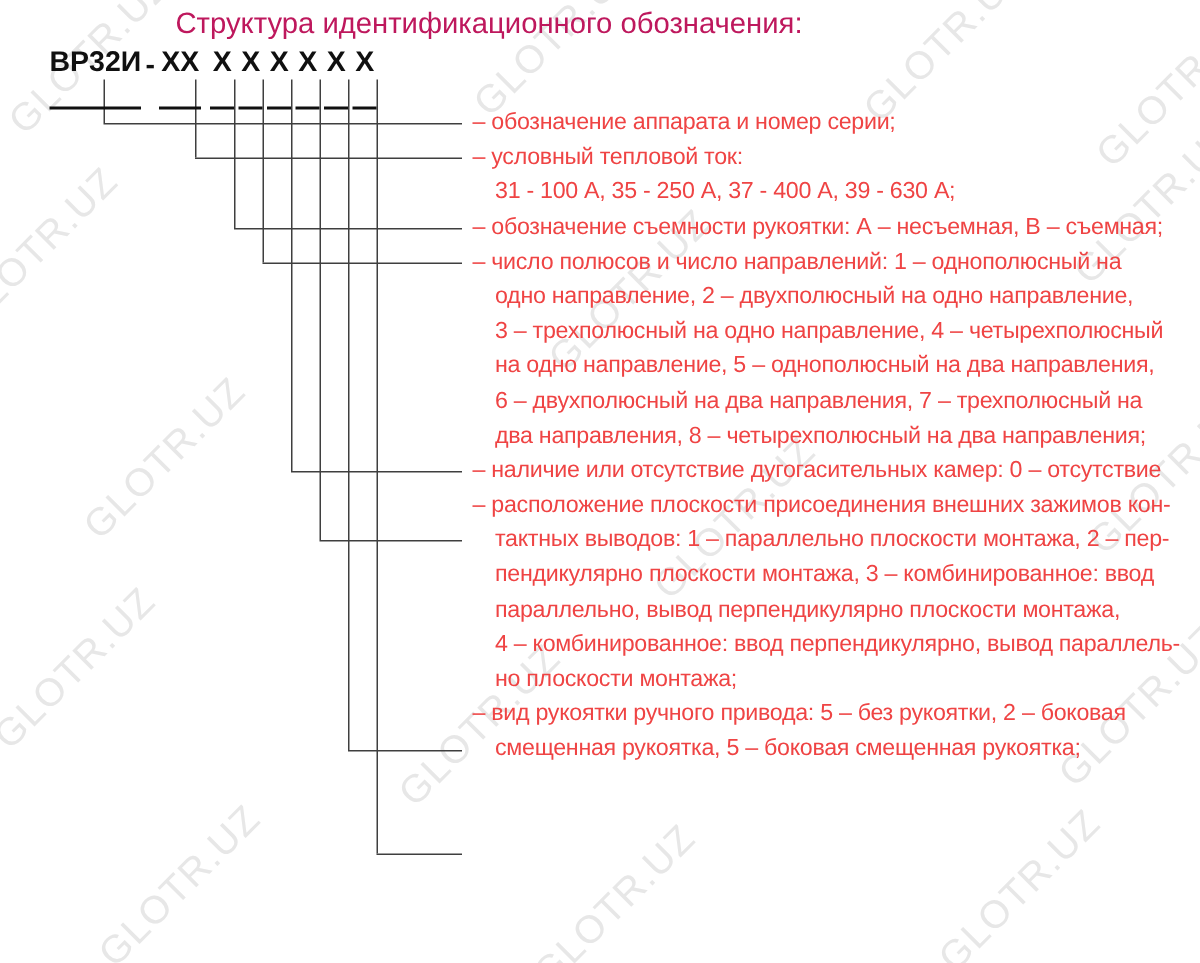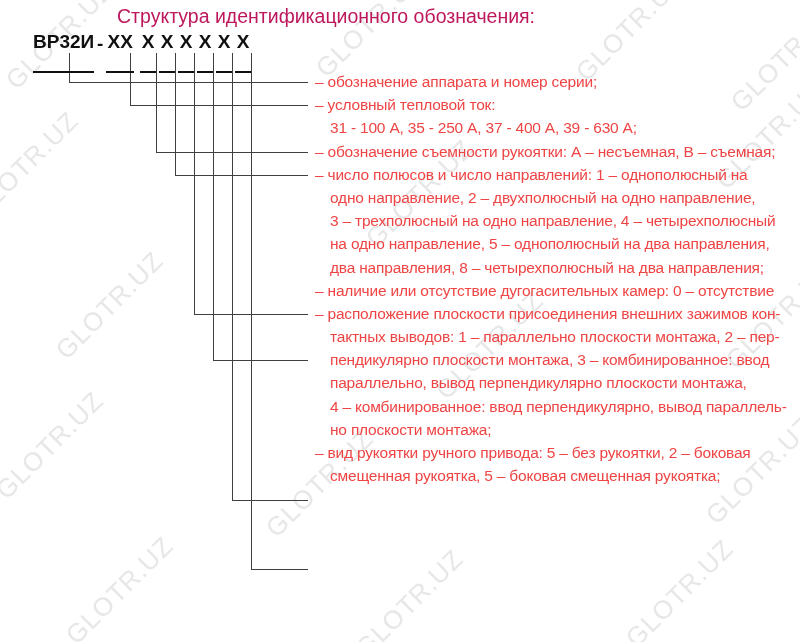--- a/index.html
+++ b/index.html
@@ -103,20 +103,21 @@
       <div class="ln cont">31 - 100 А, 35 - 250 А, 37 - 400 А, 39 - 630 А;</div>
     </div>
     <div>
       <div class="ln">– обозначение съемности рукоятки: А – несъемная, В – съемная;</div>
     </div>
     <div>
       <div class="ln">– число полюсов и число направлений: 1 – однополюсный на</div>
       <div class="ln cont">одно направление, 2 – двухполюсный на одно направление,</div>
       <div class="ln cont">3 – трехполюсный на одно направление, 4 – четырехполюсный</div>
       <div class="ln cont">на одно направление, 5 – однополюсный на два направления,</div>
+      <div class="ln cont">6 – двухполюсный на два направления, 7 – трехполюсный на</div>
       <div class="ln cont">два направления, 8 – четырехполюсный на два направления;</div>
     </div>
     <div>
       <div class="ln">– наличие или отсутствие дугогасительных камер: 0 – отсутствие</div>
     </div>
     <div>
       <div class="ln">– расположение плоскости присоединения внешних зажимов кон-</div>
       <div class="ln cont">тактных выводов: 1 – параллельно плоскости монтажа, 2 – пер-</div>
       <div class="ln cont">пендикулярно плоскости монтажа, 3 – комбинированное: ввод</div>
       <div class="ln cont">параллельно, вывод перпендикулярно плоскости монтажа,</div>

